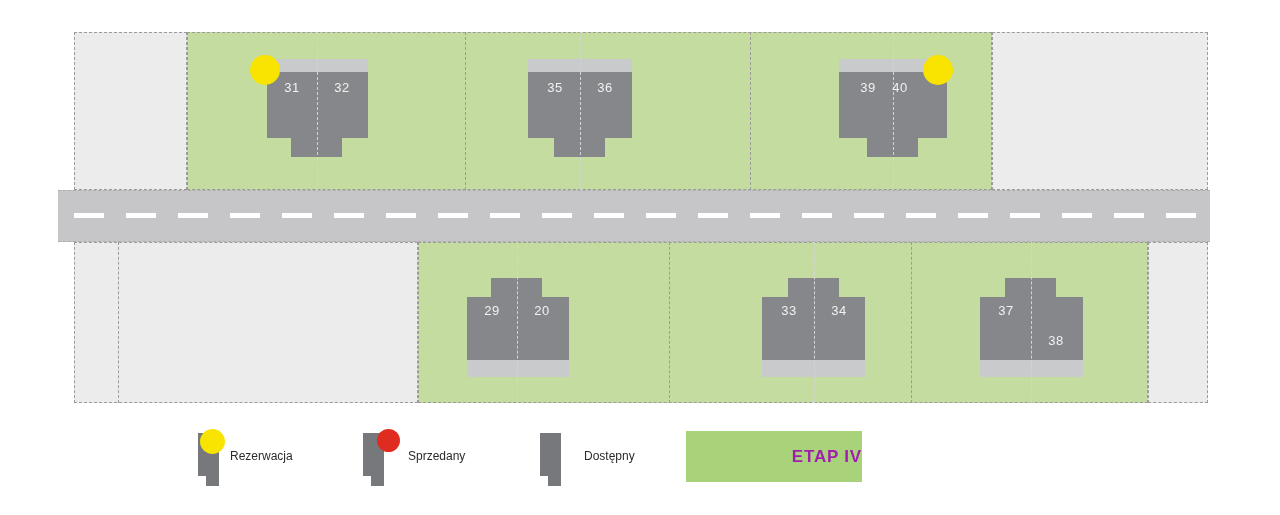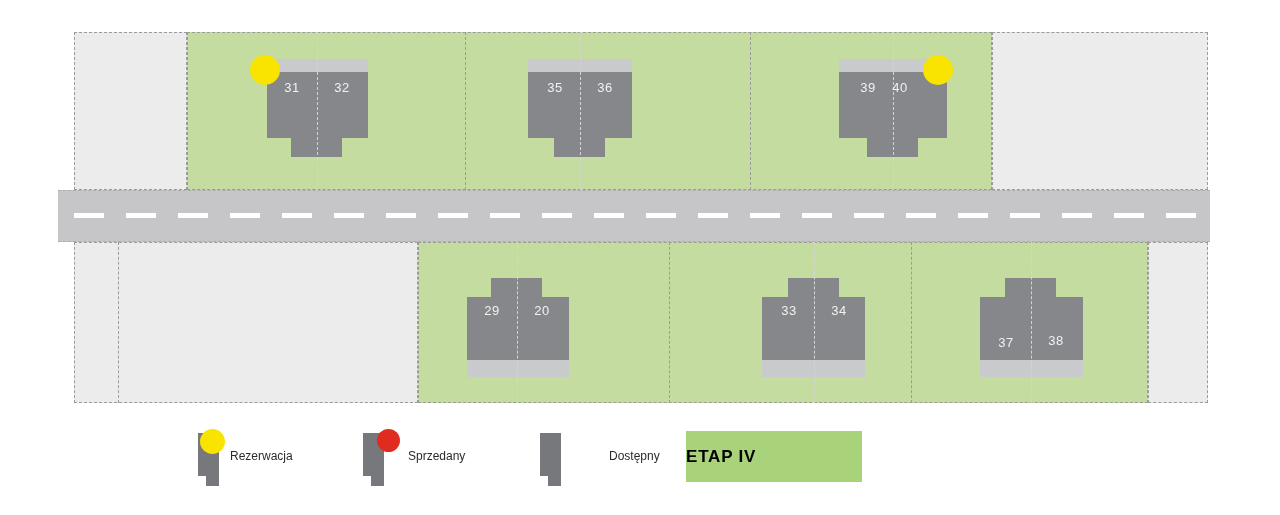--- a/index.html
+++ b/index.html
@@ -21,22 +21,22 @@
   .house-strip{background:var(--house-light);}
   .house-number{
     z-index:5;width:40px;text-align:center;font-size:13px;line-height:16px;
     color:var(--house-number-text);letter-spacing:.5px;
   }
   .marker{border-radius:50%;z-index:6;}
   .unit-hit{z-index:7;background:transparent;cursor:pointer;}
   .legend-icon{z-index:2;}
   .legend-label{font-size:12px;color:var(--text-dark);white-space:nowrap;z-index:2;}
   .stage-badge{
-    background:var(--stage-green);color:#000000;font-size:17px;font-weight:600;
-    letter-spacing:.8px;text-align:left;z-index:2;
+    background:var(--stage-green);color:#a21caf;font-size:17px;font-weight:600;
+    letter-spacing:.8px;text-align:right;z-index:2;
   }
 </style>
 </head>
 <body>
 
 <div class="canvas" id="canvas" style="--plot-green: #c5dca0; --plot-gray: #ececec; --road: #c6c6c8; --road-line: #ffffff; --house-dark: #85878a; --house-light: #c9cacc; --boundary-dash: #9b9b9b; --inner-dash: #d4d4d4; --stage-green: #a9d37b; --text-dark: #2b2b2b; --house-number-text: #f1f1f1;">
   <div id="map-layer">
       <div class="abs plot gray" style="left: 74px; top: 32px; width: 113px; height: 158px;"></div>
       <div class="abs plot green" style="left: 187px; top: 32px; width: 805px; height: 158px;"></div>
       <div class="abs plot gray" style="left: 992px; top: 32px; width: 216px; height: 158px;"></div>
@@ -87,21 +87,21 @@
       <div class="abs house-part house-strip" style="left: 762px; top: 360px; width: 103px; height: 17px;"></div>
       <div class="abs house-part house-body" style="left: 762px; top: 297px; width: 103px; height: 63px;"></div>
       <div class="abs house-part house-bump" style="left: 788px; top: 278px; width: 51px; height: 19px;"></div>
       <div class="abs house-number" style="left: 769px; top: 303px;">33</div>
       <div class="abs unit-hit" style="left: 762px; top: 278px; width: 52px; height: 99px;"></div>
       <div class="abs house-number" style="left: 819px; top: 303px;">34</div>
       <div class="abs unit-hit" style="left: 814px; top: 278px; width: 51px; height: 99px;"></div>
       <div class="abs house-part house-strip" style="left: 980px; top: 360px; width: 103px; height: 17px;"></div>
       <div class="abs house-part house-body" style="left: 980px; top: 297px; width: 103px; height: 63px;"></div>
       <div class="abs house-part house-bump" style="left: 1005px; top: 278px; width: 51px; height: 19px;"></div>
-      <div class="abs house-number" style="left: 986px; top: 303px; margin-top: 32px;">37</div>
+      <div class="abs house-number" style="left: 986px; top: 303px;">37</div>
       <div class="abs unit-hit" style="left: 980px; top: 278px; width: 51px; height: 99px;"></div>
       <div class="abs house-number" style="left: 1036px; top: 303px; margin-top: 30px;">38</div>
       <div class="abs unit-hit" style="left: 1031px; top: 278px; width: 52px; height: 99px;"></div>
       <div class="abs marker" style="left: 250px; top: 55px; width: 30px; height: 30px; background: rgb(248, 228, 0);"></div>
       <div class="abs marker" style="left: 923px; top: 55px; width: 30px; height: 30px; background: rgb(248, 228, 0);"></div>
     </div>
 
   <div>
 
     <svg class="abs legend-icon" style="left:198px;top:433px;" width="22" height="53" viewBox="0 0 22 53">
@@ -112,19 +112,19 @@
 
     <svg class="abs legend-icon" style="left:363px;top:433px;" width="22" height="53" viewBox="0 0 22 53">
       <path d="M0 0 L21 0 L21 53 L8 53 L8 43 L0 43 Z" fill="#77787b"></path>
     </svg>
     <div class="abs marker" style="left: 377px; top: 429px; width: 23px; height: 23px; background: rgb(224, 43, 32);"></div>
     <span class="abs legend-label" style="left:408px;top:449px;">Sprzedany</span>
 
     <svg class="abs legend-icon" style="left:540px;top:433px;" width="22" height="53" viewBox="0 0 22 53">
       <path d="M0 0 L21 0 L21 53 L8 53 L8 43 L0 43 Z" fill="#77787b"></path>
     </svg>
-    <span class="abs legend-label" style="left:584px;top:449px;margin-left:25px;">Dostępny</span>
+    <span class="abs legend-label" style="left:584px;top:449px;">Dostępny</span>
 
     <div class="abs stage-badge" style="left: 686px; top: 431px; width: 176px; height: 51px; line-height: 51px; background: rgb(169, 211, 123);">
       <span>ETAP IV</span>
     </div>
   </div>
 </div>
 
 </body></html>

